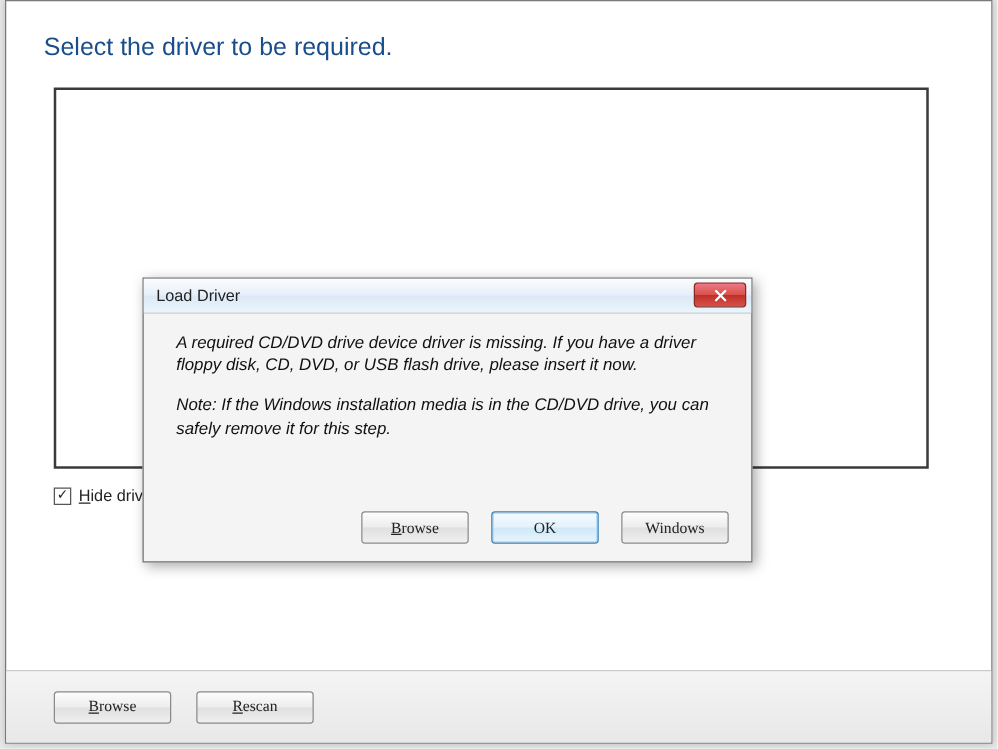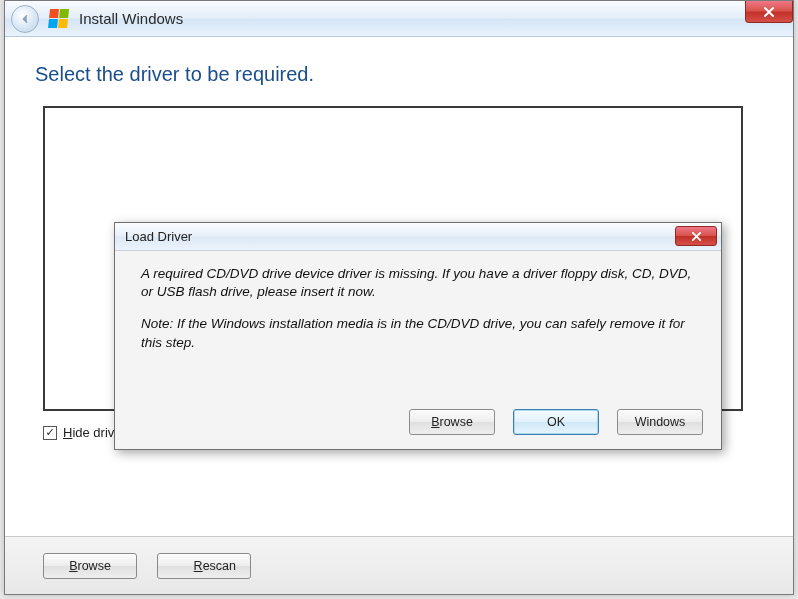--- a/index.html
+++ b/index.html
@@ -116,31 +116,31 @@
   padding: 0 14px;
   background: linear-gradient(#fdfdfd,#ededed 48%,#e0e0e0 52%,#efefef);
   border: 1px solid #8a8a8a;
   border-radius: 3px;
   font-size: 12.5px;
   color: #222;
   display: inline-flex;
   align-items: center;
   justify-content: center;
   cursor: pointer;
-  font-family: Liberation Sans, sans-serif;
-}
-.bottom-bar .wbtn + .wbtn { margin-left: 20px; justify-content: flex-end; }
+  font-family: Liberation Serif, serif;
+}
+.bottom-bar .wbtn + .wbtn { margin-left: 20px; }
 .bottom-bar .next { margin-left: auto; }
 .u { text-decoration: underline; }
 
 
 .dialog {
   position: absolute;
   left: 114px; top: 222px;
-  width: 608px;
+  width: 488px;
   background: #f4f4f4;
   border: 1px solid #6f6f6f;
   box-shadow: 3px 3px 10px rgba(0,0,0,.35);
 }
 .dialog-titlebar {
   height: 28px;
   background: linear-gradient(#fbfdff,#e7eff8 48%,#dbe8f5 52%,#ecf4fc);
   border-bottom: 1px solid #c3cfdc;
   display: flex;
   align-items: center;
@@ -176,39 +176,20 @@
 .wbtn.default {
   border: 1px solid #3c7fb1;
   box-shadow: inset 0 0 0 1px #a7d9f5;
   background: linear-gradient(#f6fbff,#e3f2fc 48%,#cfe8f8 52%,#e8f5fd);
 }
 </style>
 </head>
 <body>
 
 <div class="window">
-  <div class="titlebar">
-    <div class="back-btn">
-      <svg viewBox="0 0 24 24" width="14" height="14">
-          <path fill="currentColor" d="M15 6l-6 6 6 6" stroke="currentColor" stroke-width="2" stroke-linecap="round" stroke-linejoin="round"></path>
-        </svg>
-    </div>
-    <div class="win-flag">
-      <span></span>
-        <span></span>
-        <span></span>
-        <span></span>
-    </div>
-    <div class="titlebar-title">Install Windows</div>
-    <div class="close-btn">
-      <svg viewBox="0 0 12 12">
-          <path d="M2 2 L10 10 M10 2 L2 10" stroke="#fff" stroke-width="2" stroke-linecap="round"></path>
-        </svg>
-    </div>
-  </div>
 
   <div class="content">
     <div class="heading">Select the driver to be required.</div>
     <div class="driver-list"></div>
     <div class="checkbox-row">
       <span class="chk">✓</span>
       <span><span class="u">H</span><span>ide drivers that are not compatible with hardware on this computer.</span></span>
     </div>
   </div>
 

